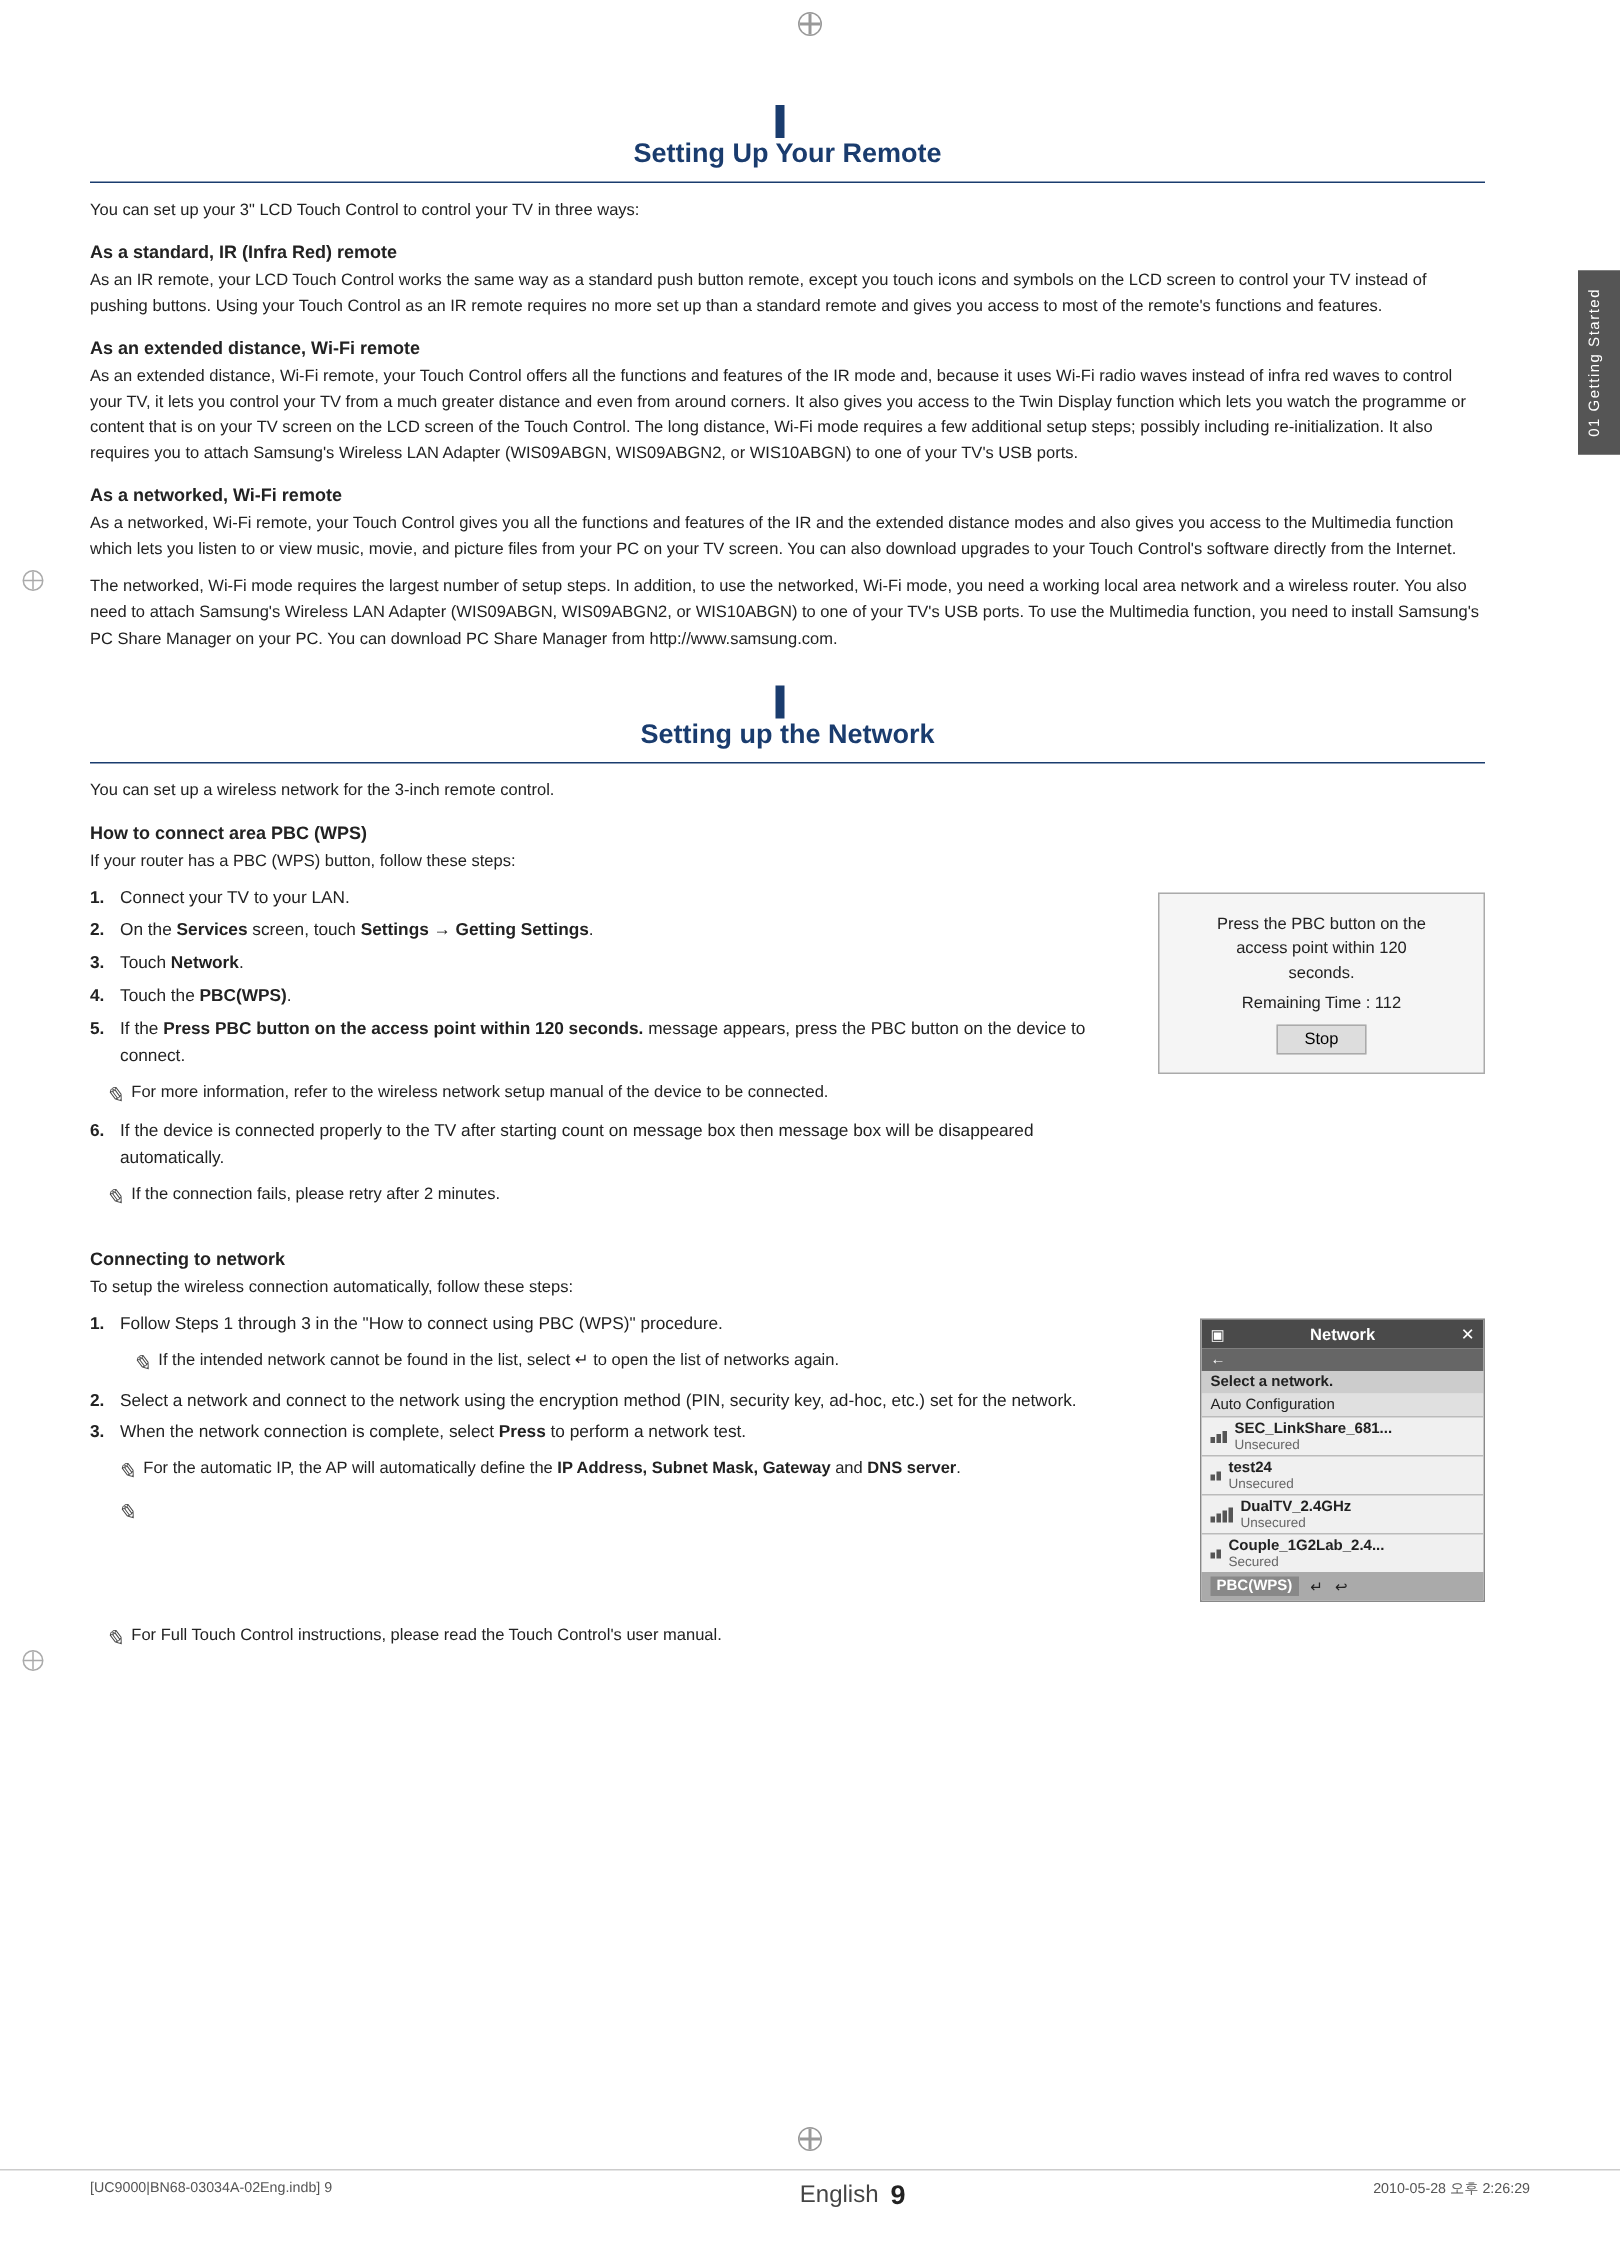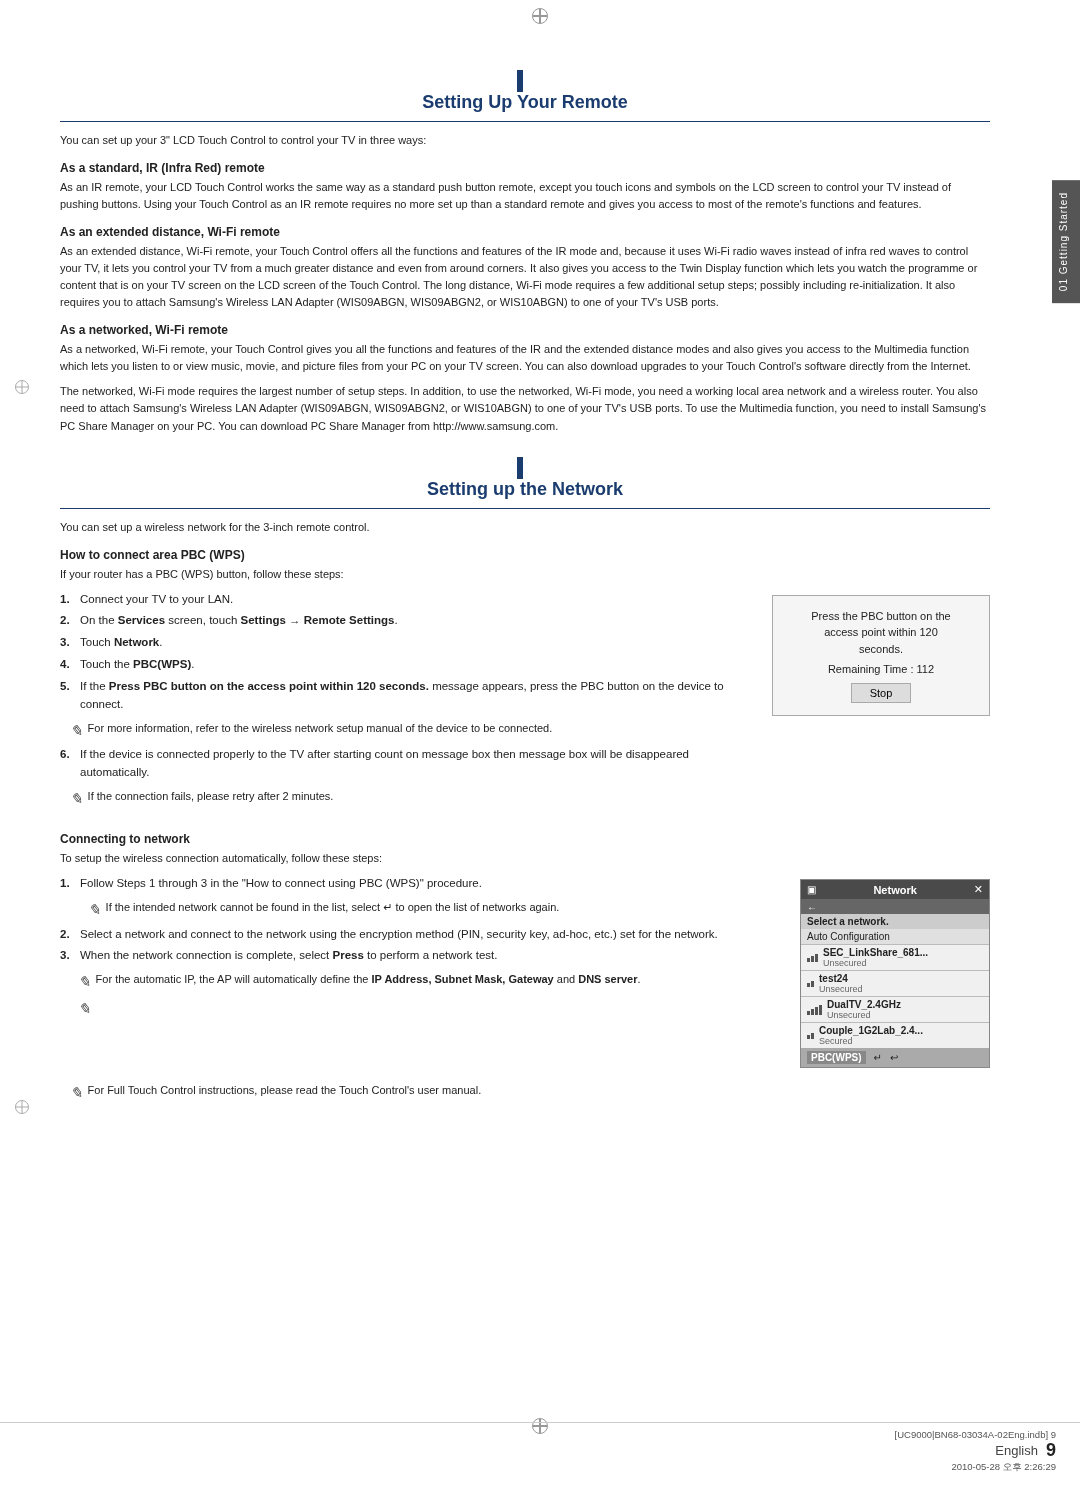--- a/index.html
+++ b/index.html
@@ -297,44 +297,43 @@
       font-weight: bold;
     }
 
     
     .page-footer {
       position: absolute;
       bottom: 20px;
       left: 0;
       right: 0;
       display: flex;
-      align-items: flex-end;
+      align-items: flex-start;
       justify-content: space-between;
-      padding: 0 24px;
+      padding: 0 60px;
       font-size: 10px;
       color: #555;
       border-top: 1px solid #ccc;
       padding-top: 6px;
-      flex-direction: column;
     }
     .page-footer .footer-left {
       font-size: 9.5px;
     }
     .page-footer .footer-center {
       display: flex;
       align-items: center;
       gap: 8px;
     }
     .page-footer .page-number {
       font-size: 18px;
       font-weight: bold;
       color: #222;
     }
     .page-footer .page-lang {
-      font-size: 13px;
+      font-size: 16px;
       color: #444;
     }
     .page-footer .footer-right {
       font-size: 9.5px;
     }
     .reg-small {
       width: 14px;
       height: 14px;
       border: 1px solid #aaa;
       border-radius: 50%;
@@ -412,21 +411,21 @@
 
     <div class="two-col">
       <div class="left-col">
         <ul class="numbered-list">
           <li>
             <span class="num"><b>1.</b></span>
             <span>Connect your TV to your LAN.</span>
           </li>
           <li>
             <span class="num"><b>2.</b></span>
-            <span>On the <b>Services</b> screen, touch <b>Settings → Remote Settings</b>.</span>
+            <span>On the <b>Services</b> screen, touch <b>Settings → Getting Settings</b>.</span>
           </li>
           <li>
             <span class="num"><b>3.</b></span>
             <span>Touch <b>Network</b>.</span>
           </li>
           <li>
             <span class="num"><b>4.</b></span>
             <span>Touch the <b>PBC(WPS)</b>.</span>
           </li>
           <li>

